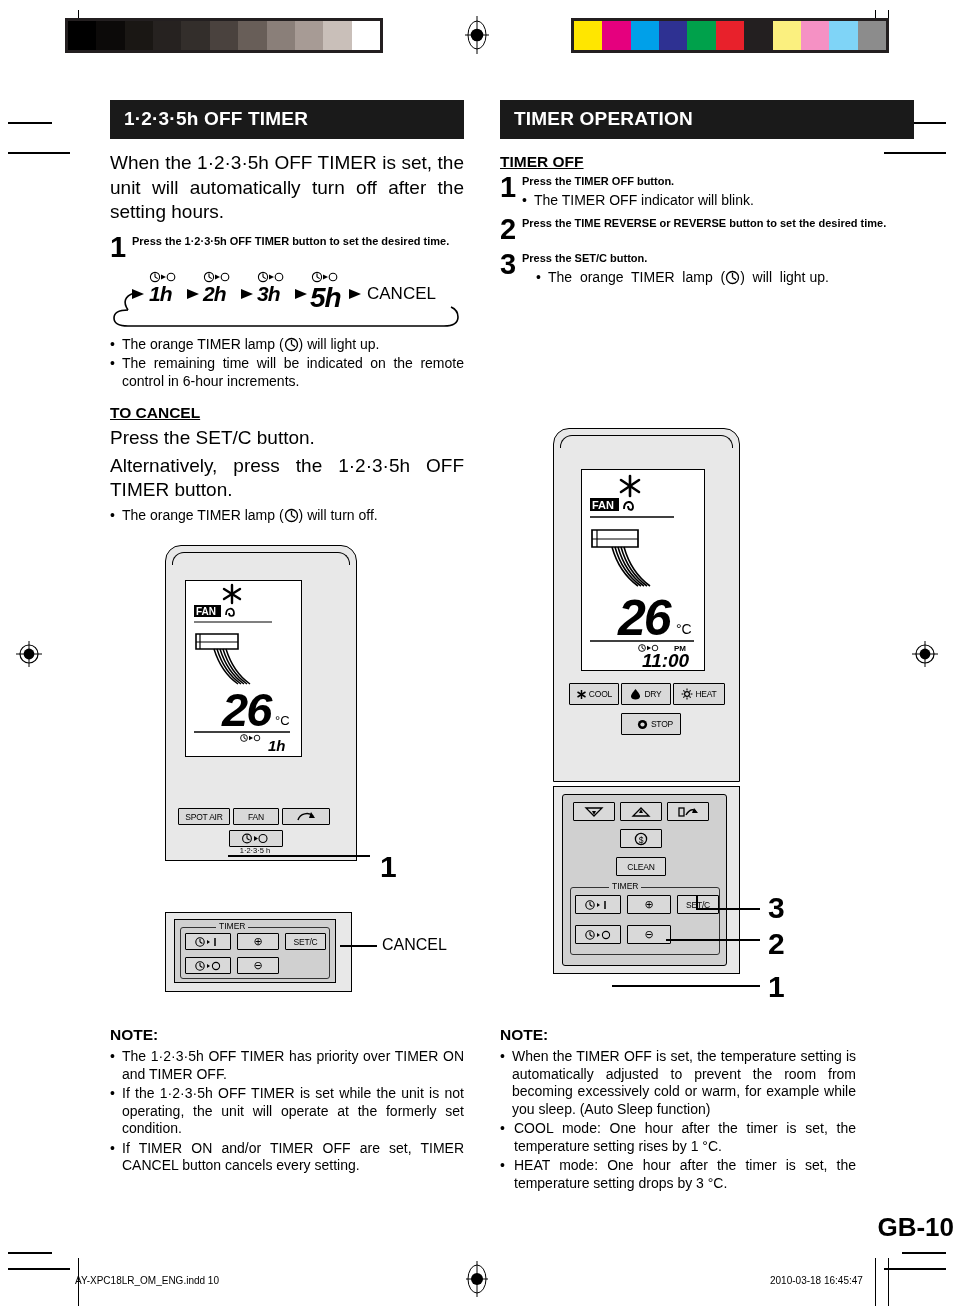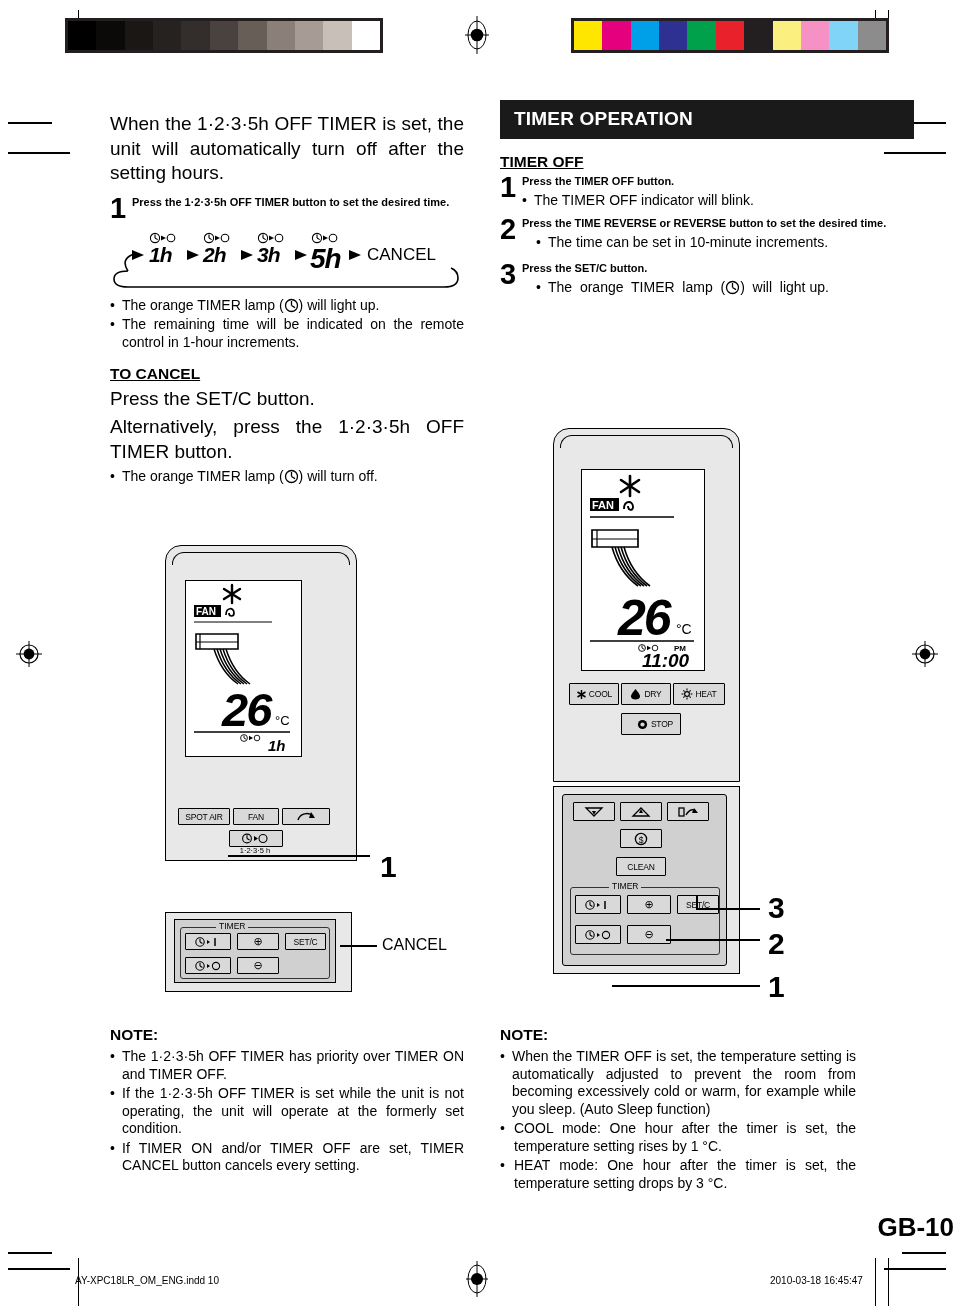--- a/index.html
+++ b/index.html
@@ -129,20 +129,21 @@
       <span style="background: rgb(232, 33, 43); width: 9.09091%;"></span>
       <span style="background: rgb(35, 31, 32); width: 9.09091%;"></span>
       <span style="background: rgb(251, 240, 127); width: 9.09091%;"></span>
       <span style="background: rgb(245, 145, 196); width: 9.09091%;"></span>
       <span style="background: rgb(127, 212, 247); width: 9.09091%;"></span>
       <span style="background: rgb(140, 140, 140); width: 9.09091%;"></span>
     </div>
 
   <div class="col col-left">
 
+    <div class="secthead">1·2·3·5h OFF TIMER</div>
 
     <p class="body">When the 1·2·3·5h OFF TIMER is set, the unit will automatically turn off after the setting hours.</p>
 
     <div class="step">
       <div class="stepnum">1</div>
       <div class="steptxt">Press the 1·2·3·5h OFF TIMER button to set the desired time.</div>
     </div>
 
     <div class="cyclewrap">
       <svg width="354" height="62" viewBox="0 0 354 62" style="position:absolute;left:0;top:0;">
@@ -187,21 +188,21 @@
     </div>
 
     <ul class="bul">
       <li>
         <span>The orange TIMER lamp (</span><svg width="15" height="15" viewBox="0 0 15 15" style="vertical-align:-3px;">
             <circle cx="7.5" cy="7.5" r="6" fill="none" stroke="#000" stroke-width="1.3"></circle>
             <line x1="7.5" y1="7.5" x2="7.5" y2="3" stroke="#000" stroke-width="1.3"></line>
             <line x1="7.5" y1="7.5" x2="11" y2="9.6" stroke="#000" stroke-width="1.3"></line>
           </svg><span>) will light up.</span>
       </li>
-      <li>The remaining time will be indicated on the remote control in 1-hour increments.</li>
+      <li>The remaining time will be indicated on the remote control in 6-hour increments.</li>
     </ul>
 
     <div class="subhead">TO CANCEL</div>
     <p class="body nj" style="margin-top:2px;">Press the SET/C button.</p>
     <p class="body" style="margin-top:3px;">Alternatively, press the 1·2·3·5h OFF TIMER button.</p>
     <ul class="bul">
       <li>
         <span>The orange TIMER lamp (</span><svg width="15" height="15" viewBox="0 0 15 15" style="vertical-align:-3px;">
             <circle cx="7.5" cy="7.5" r="6" fill="none" stroke="#000" stroke-width="1.3"></circle>
             <line x1="7.5" y1="7.5" x2="7.5" y2="3" stroke="#000" stroke-width="1.3"></line>
@@ -334,23 +335,20 @@
         <ul class="bul">
           <li class="nj">The TIMER OFF indicator will blink.</li>
         </ul>
       </div>
     </div>
 
     <div class="step" style="margin-top:8px;">
       <div class="stepnum">2</div>
       <div style="flex:1;">
         <div class="steptxt">Press the TIME REVERSE or REVERSE button to set the desired time.</div>
-        <ul class="bul" style="padding-left:14px;">
-          <li>The time can be set in 10-minute increments.</li>
-        </ul>
       </div>
     </div>
 
     <div class="step" style="margin-top:10px;">
       <div class="stepnum">3</div>
       <div style="flex:1;">
         <div class="steptxt nj">Press the SET/C button.</div>
         <ul class="bul" style="padding-left:14px;">
           <li style="text-align:justify;">
             <span>The&nbsp; orange&nbsp; TIMER&nbsp; lamp&nbsp; (</span><svg width="15" height="15" viewBox="0 0 15 15" style="vertical-align:-3px;">

